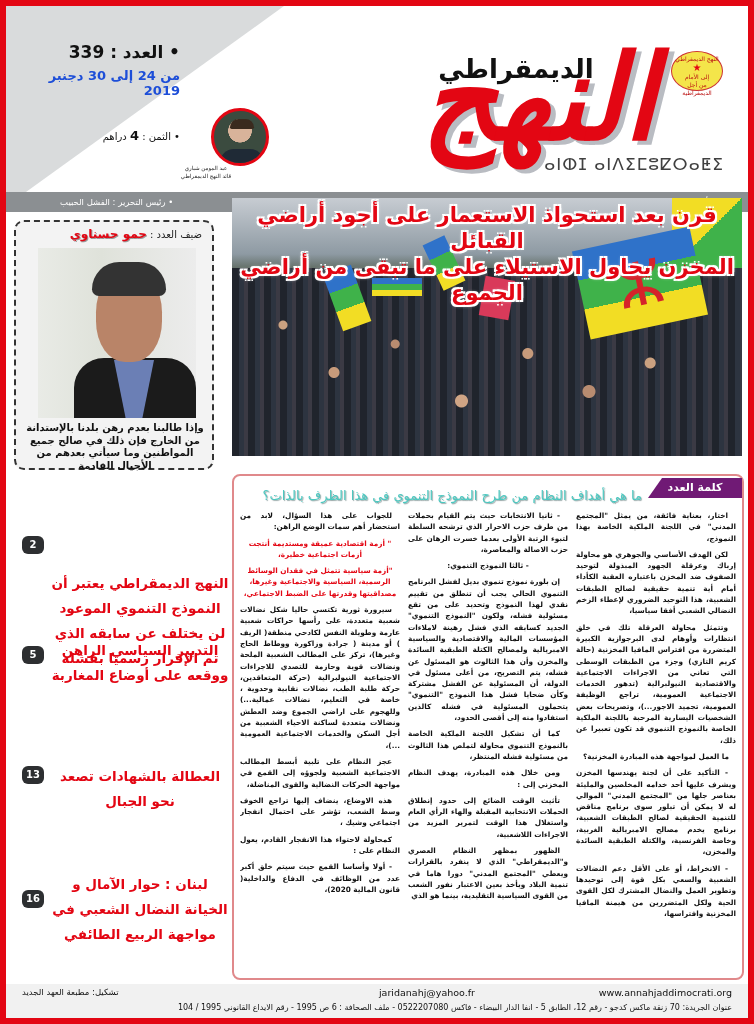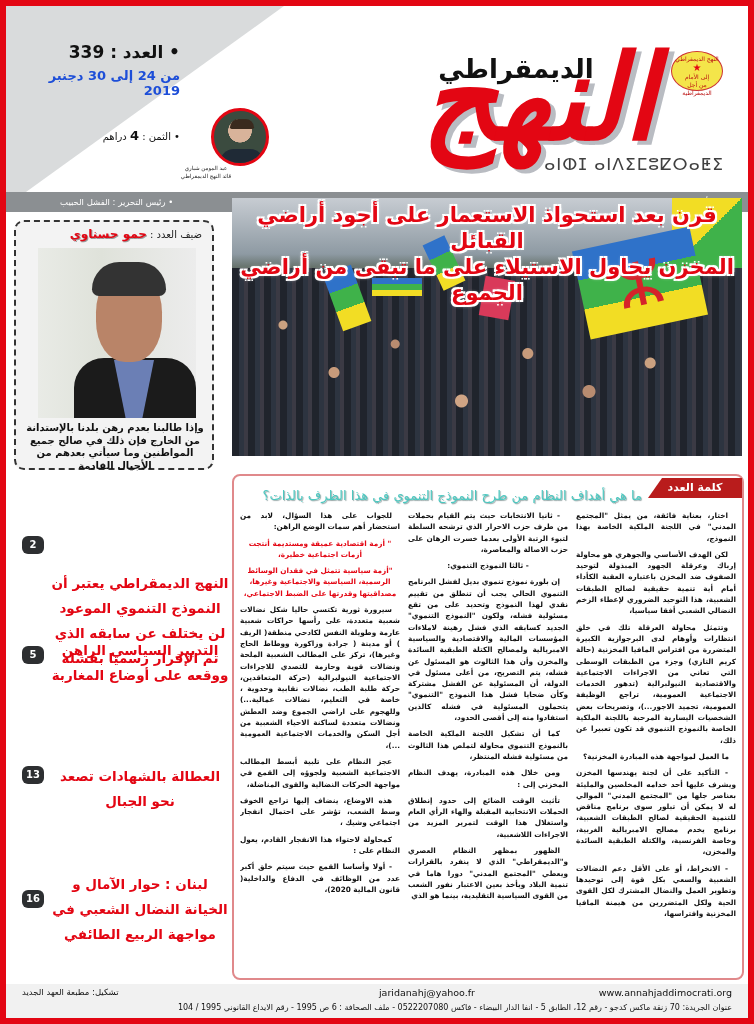--- a/index.html
+++ b/index.html
@@ -128,21 +128,21 @@
     font-family: "DejaVu Sans", sans-serif; font-weight: bold; font-size: 21px; line-height: 26px; color: #e30613;
     text-shadow: -2px -2px 0 #fff, 2px -2px 0 #fff, -2px 2px 0 #fff, 2px 2px 0 #fff, 0 0 4px #fff;
   }
 
   
   .editorial {
     position: absolute; left: 226px; top: 468px; width: 512px; height: 506px;
     border: 2px solid #e0898b; border-radius: 8px; background: #fff;
   }
   .ed-tab {
-    position: absolute; right: 0; top: 2px; width: 94px; height: 20px; background: #b91c1c;
+    position: absolute; right: 0; top: 2px; width: 94px; height: 20px; background: #701a75;
     clip-path: polygon(14px 0, 100% 0, 100% 100%, 0 100%);
     color: #fff; font-size: 11px; font-weight: bold; text-align: center; line-height: 20px; direction: rtl;
   }
   .ed-title {
     position: absolute; right: 100px; top: 12px; width: 400px; direction: rtl; text-align: right;
     font-size: 13px; font-weight: normal; color: #4cc8c0; text-shadow: 1px 1px 1px #9aa;
   }
   .ed-cols {
     position: absolute; left: 6px; top: 34px; width: 496px; height: 462px;
     display: flex; flex-direction: row-reverse; gap: 8px; direction: rtl;

